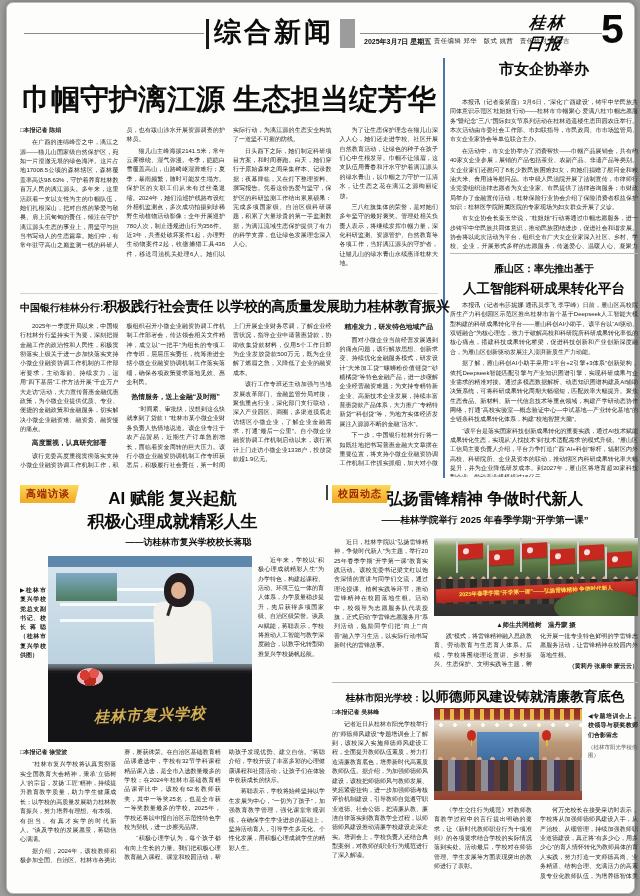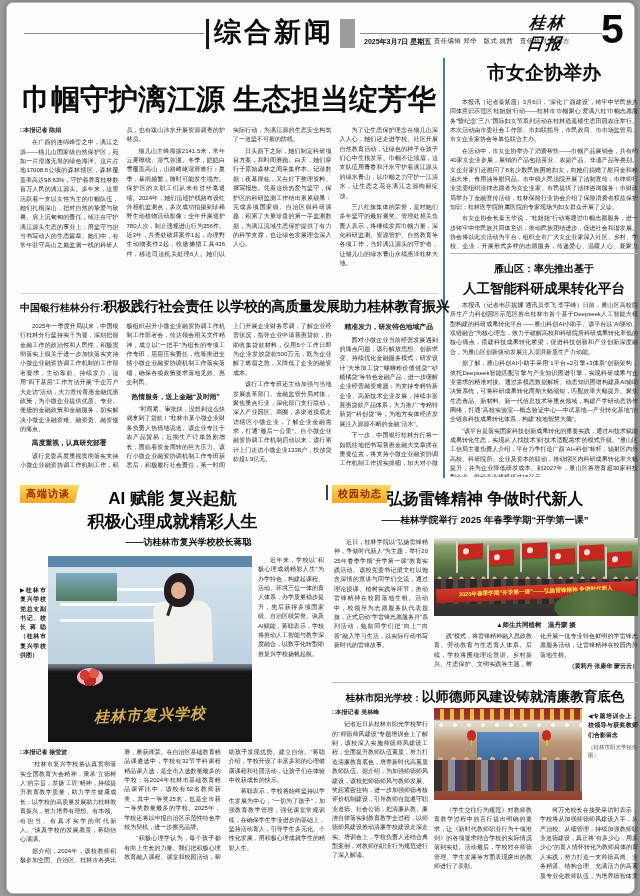--- a/index.html
+++ b/index.html
@@ -104,21 +104,21 @@
     <p class="byline">□本报记者 陈娟</p>
     <p>在广西的连绵峰峦之中，漓江之源——猫儿山国家级自然保护区，宛如一片澄澈无垠的绿色海洋。这片占地17008.5公顷的森林辖区，森林覆盖率高达98.63%，守护着养育桂林数百万人民的漓江源头。多年来，这里活跃着一支以女性为主的巾帼队伍，她们扎根深山，把对自然的挚爱与敬畏、肩上沉甸甸的责任，倾注在守护漓江源头生态的事业上，用坚守与担当书写动人的生态篇章。她们中，有常年驻守高山之巅监测一线的科研人员，也有跋山涉水开展资源调查的护林员。</p>
     <p>猫儿山主峰海拔2141.5米，常年云雾缭绕、湿气弥漫。冬季，皑皑白雪覆盖高山，山路崎岖湿滑难行；夏季，暴雨频繁，随时可能发生塌方。保护区的女职工们从未有过丝毫退缩。2024年，她们沿巡护线路布设红外相机监测点，多次成功拍摄到珍稀野生动植物活动影像；全年开展巡护780人次，制止违规进山行为356件。近3年，共查处破坏案件1起，办理野生动物案件2起，收缴捕猎工具436件，移送司法机关处理6人。她们以实际行动，为漓江源的生态安全构筑了一道坚不可摧的防线。</p>
     <p>日头西下之际，她们制定科研项目方案，和时间赛跑。白天，她们穿行于原始森林之间采集样本、记录数据；夜幕降临，又在灯下整理资料、撰写报告。凭着这份热爱与坚守，保护区的科研监测工作结出累累硕果：完成多项国家级、自治区级科研课题，积累了大量珍贵的第一手监测数据，为漓江流域生态保护提供了有力的科学支撑，也让绿色发展理念深入人心。</p>
     <p>为了让生态保护理念在猫儿山深入人心，她们还走进学校、社区开展自然教育活动，让绿色的种子在孩子们心中生根发芽。巾帼不让须眉，这支队伍用青春和汗水守护着漓江源头的绿水青山，以巾帼之力守护一江清水，让生态之花在漓江之源绚丽绽放。</p>
     <p>三八红旗集体的荣誉，是对她们多年坚守的最好褒奖。管理处相关负责人表示，将继续发挥巾帼力量，深化科研监测、资源管护、自然教育等各项工作，当好漓江源头的守护者，让猫儿山的绿水青山永续惠泽桂林大地。</p>
   </div>
 
   <div class="abs" style="left:443px;top:58px;width:2px;height:420px;background:#4b76a8;"></div>
 
-  <div class="abs art-h" style="left:450px;top:60px;width:188px;font-size:19px;font-family:Liberation Mono, monospace;">市女企协举办</div>
+  <div class="abs art-h" style="left:450px;top:60px;width:188px;font-size:15px;font-family:Liberation Mono, monospace;">市女企协举办</div>
   <div class="abs body-txt" style="left:450px;top:98px;width:188px;height:151px;">
     <p>本报讯（记者秦紫霞）3月6日，“深化‘广西建设’，铸牢中华民族共同体意识示范区‘桂姐姐’行动——桂林市‘巾帼聚心 爱满八桂’巾帼志愿服务”暨纪念“三八”国际妇女节系列活动在桂林逍遥楼生态田园农庄举行。本次活动由市委社会工作部、市妇联指导，市民政局、市市场监管局、市女企业家协会等单位联合主办。</p>
     <p>在活动中，市女企协举办了消费帮扶——巾帼产品展销会，共有约40家女企业参展，展销的产品包括茶业、农副产品、非遗产品等类别。女企业家们还慰问了8名少数民族困难妇女，向她们捐赠了慰问金和粮油大米、食用油等慰问品。市中级人民法院开展了法制宣传，市律师行业党委组织法律志愿者为女企业家、市民提供了法律咨询服务；市财政局举办了金融宣传活动，桂林保险行业协会介绍了保险消费者权益保护知识；桂林医学院附属医院的专家现场为妇女群众开展了义诊。</p>
     <p>市女企协会长秦玉华说，“桂姐姐”行动将通过巾帼志愿服务，进一步铸牢中华民族共同体意识，推动民族团结进步，促进社会和谐发展。协会将以此次活动为平台，组织全市广大女企业家深入社区、乡村、学校、企业，开展形式多样的志愿服务，传递爱心、温暖人心、凝聚力量，让巾帼温情之花在桂林绽放得更加绚丽多彩。</p>
   </div>
   <div class="abs" style="left:450px;top:253px;width:188px;height:1px;background:#b8b8b8;"></div>
 
   <div class="abs art-h" style="left:450px;top:262px;width:188px;font-size:10px;">雁山区：率先推出基于</div>
   <div class="abs art-h" style="left:450px;top:280px;width:188px;font-size:13.5px;">人工智能科研成果转化平台</div>
   <div class="abs body-txt" style="left:450px;top:301px;width:188px;height:176px;">

